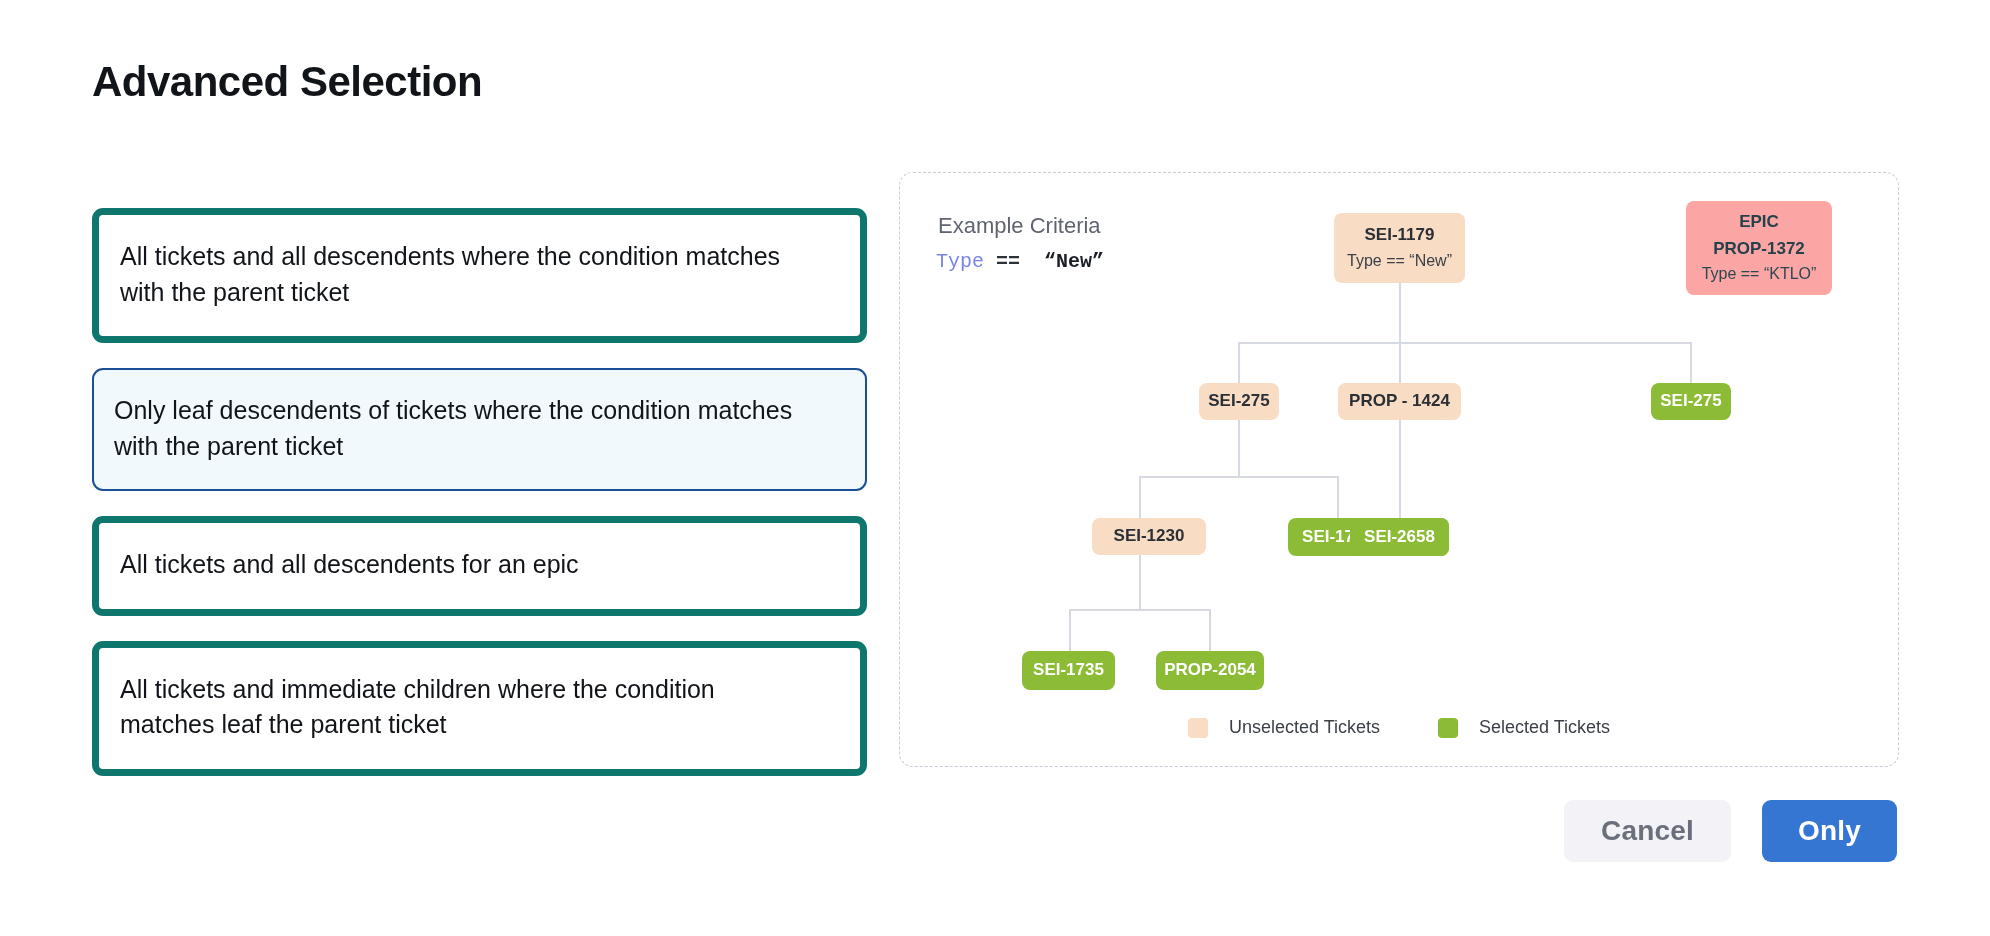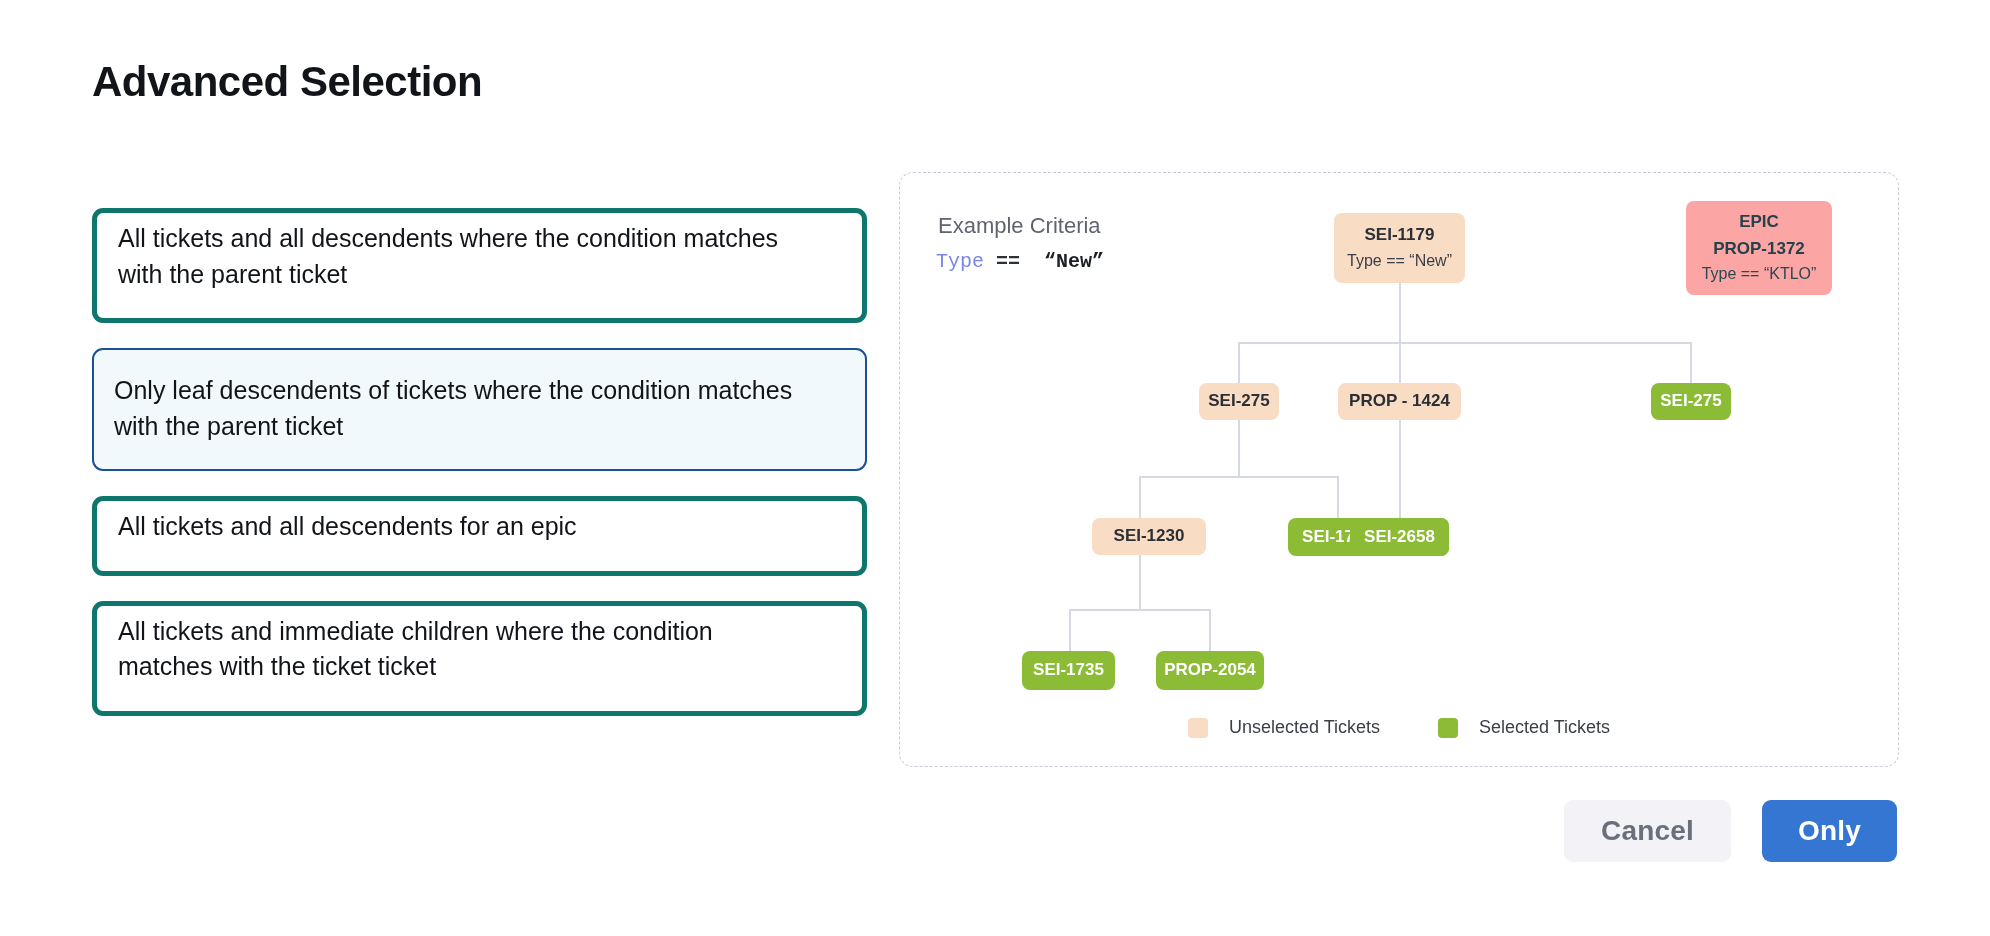--- a/index.html
+++ b/index.html
@@ -26,24 +26,24 @@
     letter-spacing: -0.5px;
   }
 
   
   .options {
     position: absolute;
     left: 92px; top: 208px;
     width: 775px;
   }
   .option-card {
-    border: 5px solid #0f766e;
+    border: 7px solid #0f766e;
     border-radius: 11px;
     background: #ffffff;
-    padding: 8px 21px 26px 21px;
+    padding: 24px 21px 26px 21px;
     margin-bottom: 25px;
     cursor: pointer;
     color: #111418;
     font-size: 25px;
     line-height: 1.42;
     font-weight: 400;
     min-height: 60px;
   }
   .option-card.selected {
     border: 2px solid #1b4f96;
@@ -166,21 +166,21 @@
     <div class="option-card">
       <span class="otext">All tickets and all descendents where the condition matches with the parent ticket</span>
     </div>
     <div class="option-card selected">
       <span class="otext">Only leaf descendents of tickets where the condition matches with the parent ticket</span>
     </div>
     <div class="option-card">
       <span class="otext">All tickets and all descendents for an epic</span>
     </div>
     <div class="option-card">
-      <span class="otext">All tickets and immediate children where the condition matches with the ticket ticket</span>
+      <span class="otext">All tickets and immediate children where the condition matches leaf the parent ticket</span>
     </div>
   </div>
 
   <div class="diagram-panel">
 
     <div class="criteria-label">Example Criteria</div>
     <div class="criteria-expr"><span class="k-field">Type</span> <span class="k-op">==</span>  <span class="k-val">“New”</span></div>
 
     <div class="ln v" style="left:499px; top:110px; height:60px;"></div>
 

